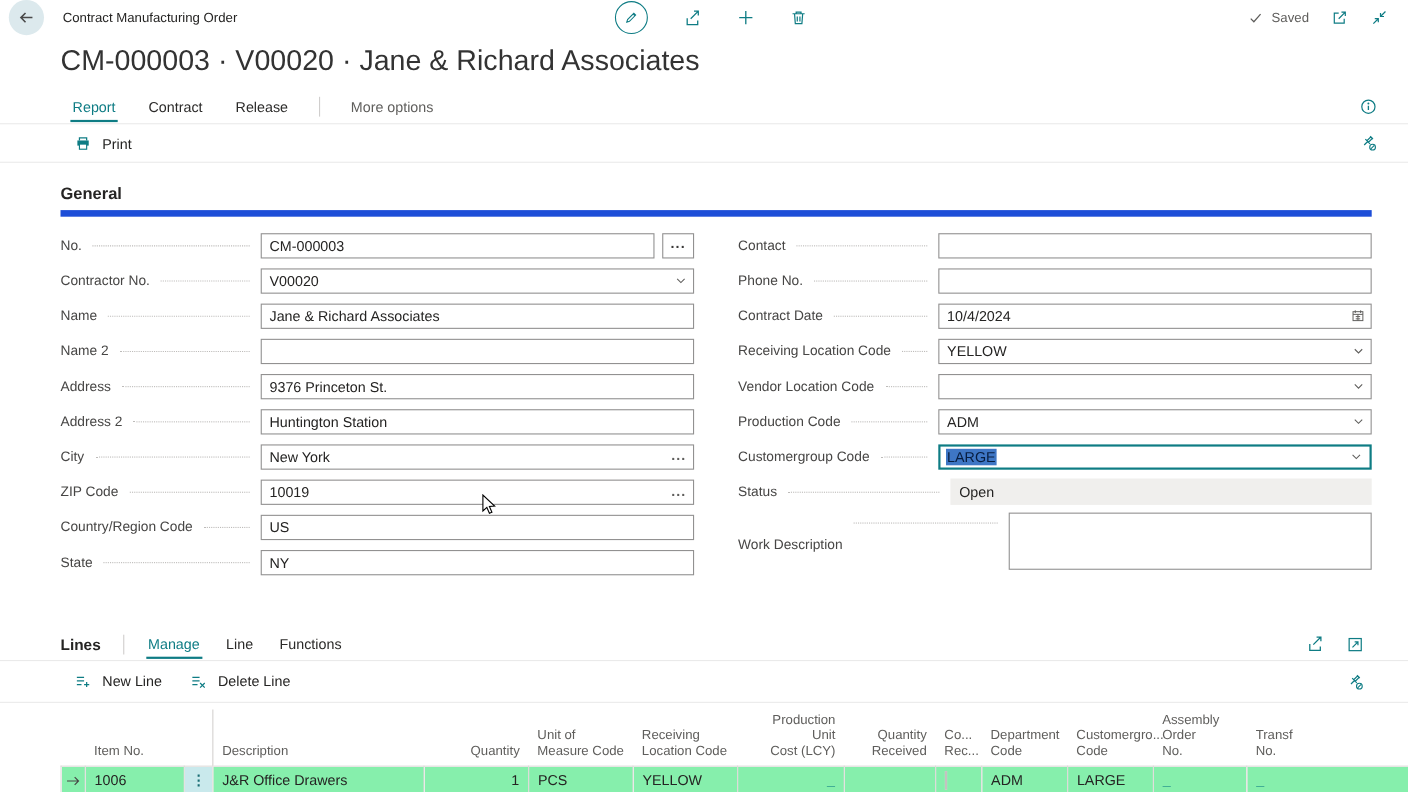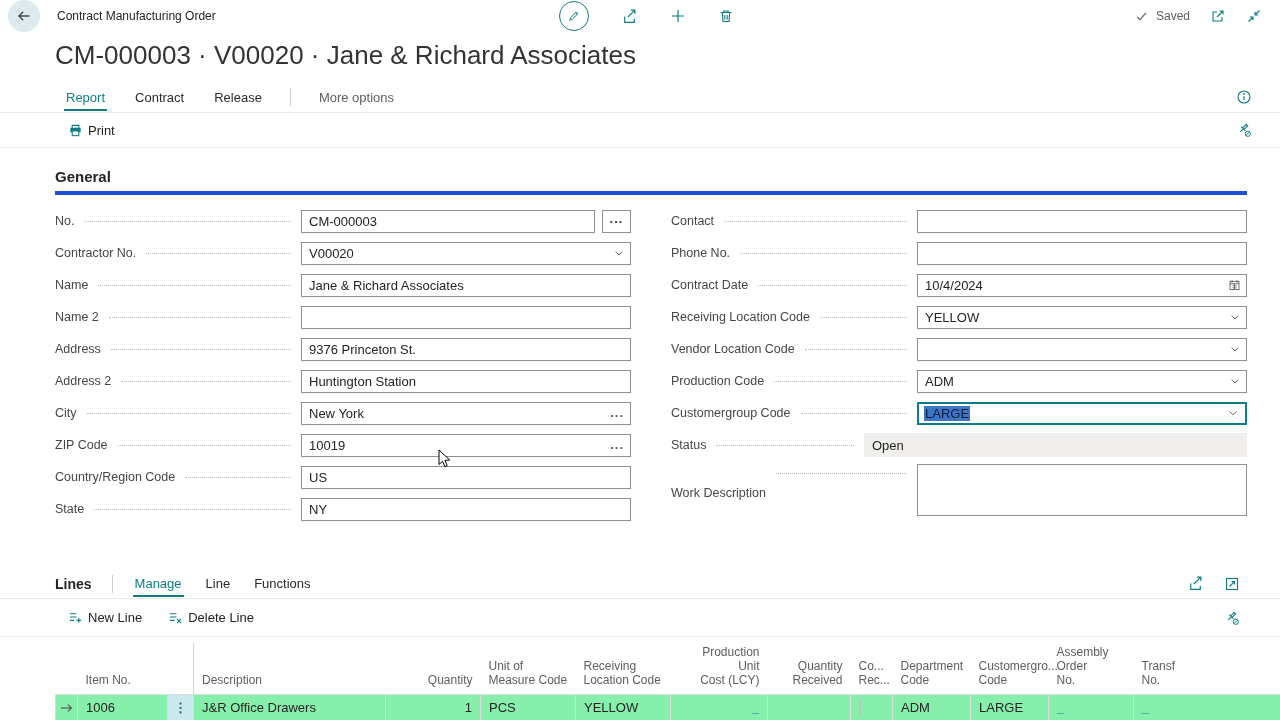--- a/index.html
+++ b/index.html
@@ -27,35 +27,35 @@
     padding:0 28px 0 64px; border-bottom:1px solid #eaeaea; font-size:13px; }
   .tab { color:#2b2a29; padding:6px 2px; cursor:pointer; }
   .tab.active { color:#0e7c84; border-bottom:2px solid #0e7c84; padding-bottom:4px; }
   .vdiv { width:1px; height:18px; background:#d0cecd; }
   .more { color:#5f5e5c; cursor:pointer; }
   .tab-right { margin-left:auto; }
 
   
   .ptoolbar { height:35px; display:flex; align-items:center; padding:0 28px 0 68px;
     border-bottom:1px solid #eaeaea; font-size:13px; }
-  .tool-btn { display:flex; align-items:center; gap:5px; cursor:pointer; color:#252423; }
+  .tool-btn { display:flex; align-items:center; gap:10px; cursor:pointer; color:#252423; }
   .ptoolbar .tab-right, .lines-toolbar .tab-right { margin-left:auto; }
 
   
   .general { margin-top:20px; padding:0 33px 0 55px; }
   .sec-head { font-size:15px; font-weight:700; color:#252423; padding-bottom:6px;
-    border-bottom:4px solid #1d4ed8; }
+    border-bottom:6px solid #1d4ed8; }
   .grid { display:grid; grid-template-columns:1fr 1fr; column-gap:40px; margin-top:10px; }
   .frow { height:32px; display:flex; align-items:center; }
   .frow.tall { height:58px; align-items:center; }
   .frow.tall .lbl { margin-top:5px; }
   .lbl { font-size:12.5px; color:#474645; white-space:nowrap; }
   .leader { flex:1; height:1px; border-bottom:1px dotted #bdbbb9; margin:0 10px; min-width:14px; }
   .frow.tall .leader { align-self:flex-start; margin-top:12px; }
-  .ctrl { width:330px; display:flex; gap:7px; position:relative; }
+  .ctrl { width:394px; display:flex; gap:7px; position:relative; }
   input.f { flex:1; height:23px; border:1px solid #929191; background:#fff; padding:0 7px;
     font-size:13px; font-family:inherit; color:#252423; width:100%; outline:none; }
   .iconfield { position:relative; flex:1; display:flex; }
   .iconfield input.f { padding-right:24px; }
   .field-icon { position:absolute; right:6px; top:50%; transform:translateY(-50%); color:#5f5e5c; pointer-events:none; }
   .dots { position:absolute; right:7px; top:50%; transform:translateY(-56%); color:#5f5e5c;
     font-size:13px; letter-spacing:1px; font-weight:700; }
   .assist-btn { width:29px; height:23px; border:1px solid #929191; background:#fff; display:flex;
     align-items:center; justify-content:center; font-size:13px; letter-spacing:1px; font-weight:700;
     color:#3a3938; cursor:pointer; padding-bottom:5px; }

